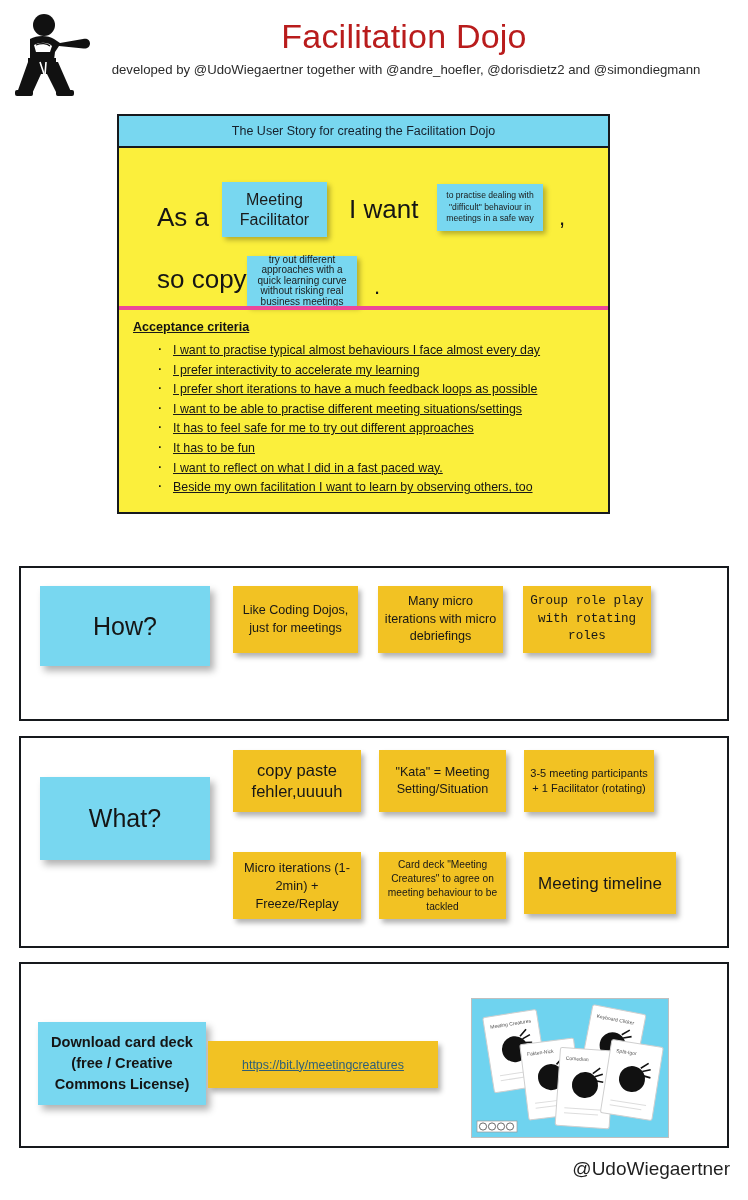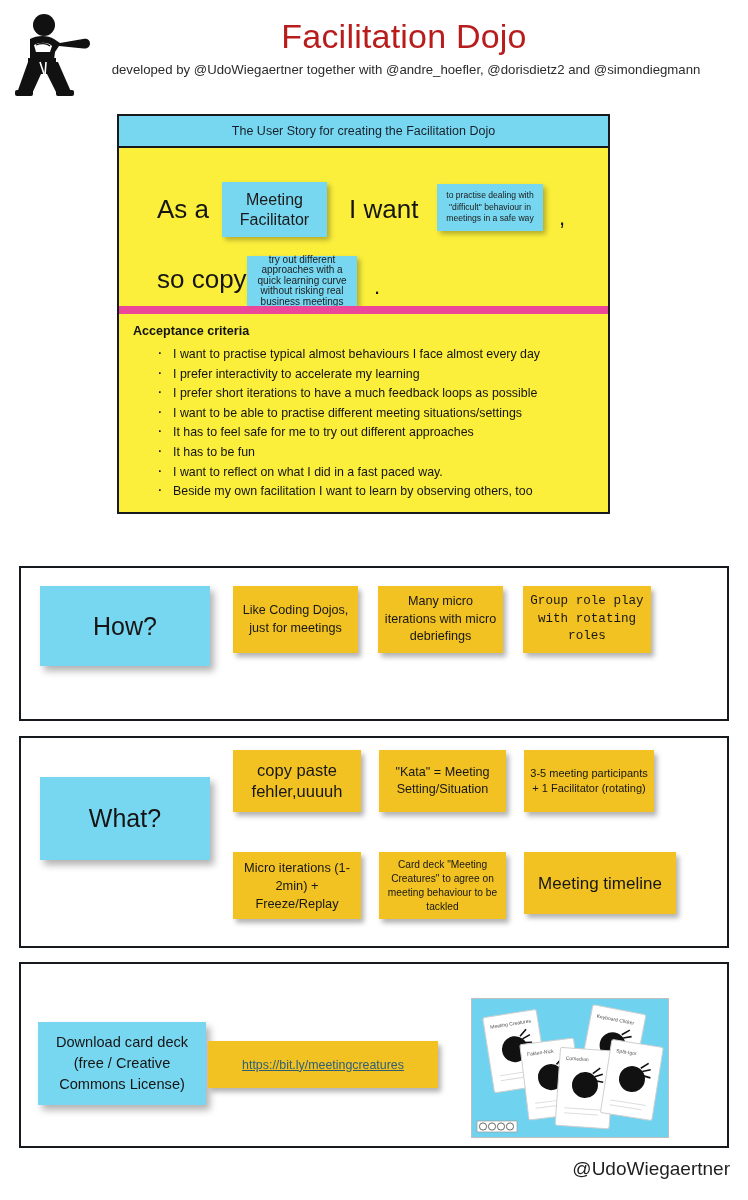--- a/index.html
+++ b/index.html
@@ -31,39 +31,39 @@
   .story-head{
     height:30px;background:#78D7F0;border-bottom:2px solid #16191d;
     display:flex;align-items:center;justify-content:center;
     font-size:12.5px;color:#16202b;
   }
   .story-body{position:relative;height:160px;}
   .bigword{
     position:absolute;font-size:26px;color:#151515;font-weight:400;
     line-height:30px;white-space:nowrap;
   }
-  .w-asa{left:38px;top:46px;}
+  .w-asa{left:38px;top:54px;}
   .w-iwant{left:230px;top:46px;}
   .w-comma{left:440px;top:55px;font-size:22px;}
   .w-sothat{left:38px;top:116px;}
   .w-dot{left:255px;top:124px;font-size:22px;}
 
   .note{
     position:absolute;background:#78D7F0;
     box-shadow:3px 3px 5px rgba(0,0,0,.28);
     display:flex;align-items:center;justify-content:center;
     text-align:center;box-sizing:border-box;
   }
   .n-role{left:103px;top:34px;width:105px;height:55px;font-size:16px;line-height:20px;}
   .n-want{left:318px;top:36px;width:106px;height:47px;font-size:8.6px;line-height:11.6px;padding:3px 4px;}
   .n-sothat{left:128px;top:108px;width:110px;height:50px;font-size:10px;line-height:10.4px;padding:14px 4px;}
 
   .ac{
     position:absolute;left:0;top:190px;width:489px;height:206px;
-    border-top:8px solid #ec4899;box-sizing:border-box;padding:10px 14px 0 14px;
+    border-top:4px solid #ec4899;box-sizing:border-box;padding:10px 14px 0 14px;text-decoration:underline;
   }
   .ac-title{font-size:12.6px;font-weight:bold;color:#121212;margin-bottom:7px;}
   .ac ul{margin:0;padding-left:40px;list-style:none;}
   .ac li{
     font-size:12.4px;line-height:19.6px;color:#141414;position:relative;
   }
   .ac li:before{content:"\00B7";position:absolute;left:-16px;top:-2px;font-size:17px;}
 
   
   .sect{
@@ -96,20 +96,21 @@
   .y-w2{left:379px;top:750px;width:127px;height:62px;font-size:12.6px;line-height:17.5px;}
   .y-w3{left:524px;top:750px;width:130px;height:62px;font-size:11px;line-height:15.5px;}
   .y-w4{left:233px;top:852px;width:128px;height:67px;font-size:12.8px;line-height:18px;}
   .y-w5{left:379px;top:852px;width:127px;height:67px;font-size:10.2px;line-height:14px;}
   .y-w6{left:524px;top:852px;width:152px;height:62px;font-size:17px;line-height:23px;}
 
   
   .dl-note{
     left:38px;top:1022px;width:168px;height:83px;font-size:14.6px;line-height:21px;
     flex-direction:column;
+    font-weight:bold;
   }
   .dl-url{
     left:208px;top:1041px;width:230px;height:47px;font-size:12.4px;
   }
   .dl-url a{color:#2f5f77;text-decoration:underline;}
 
   .deck{
     position:absolute;left:471px;top:998px;width:198px;height:140px;
     background:#6FD3EF;border:1px solid #bfbfbf;box-sizing:border-box;overflow:hidden;
   }

